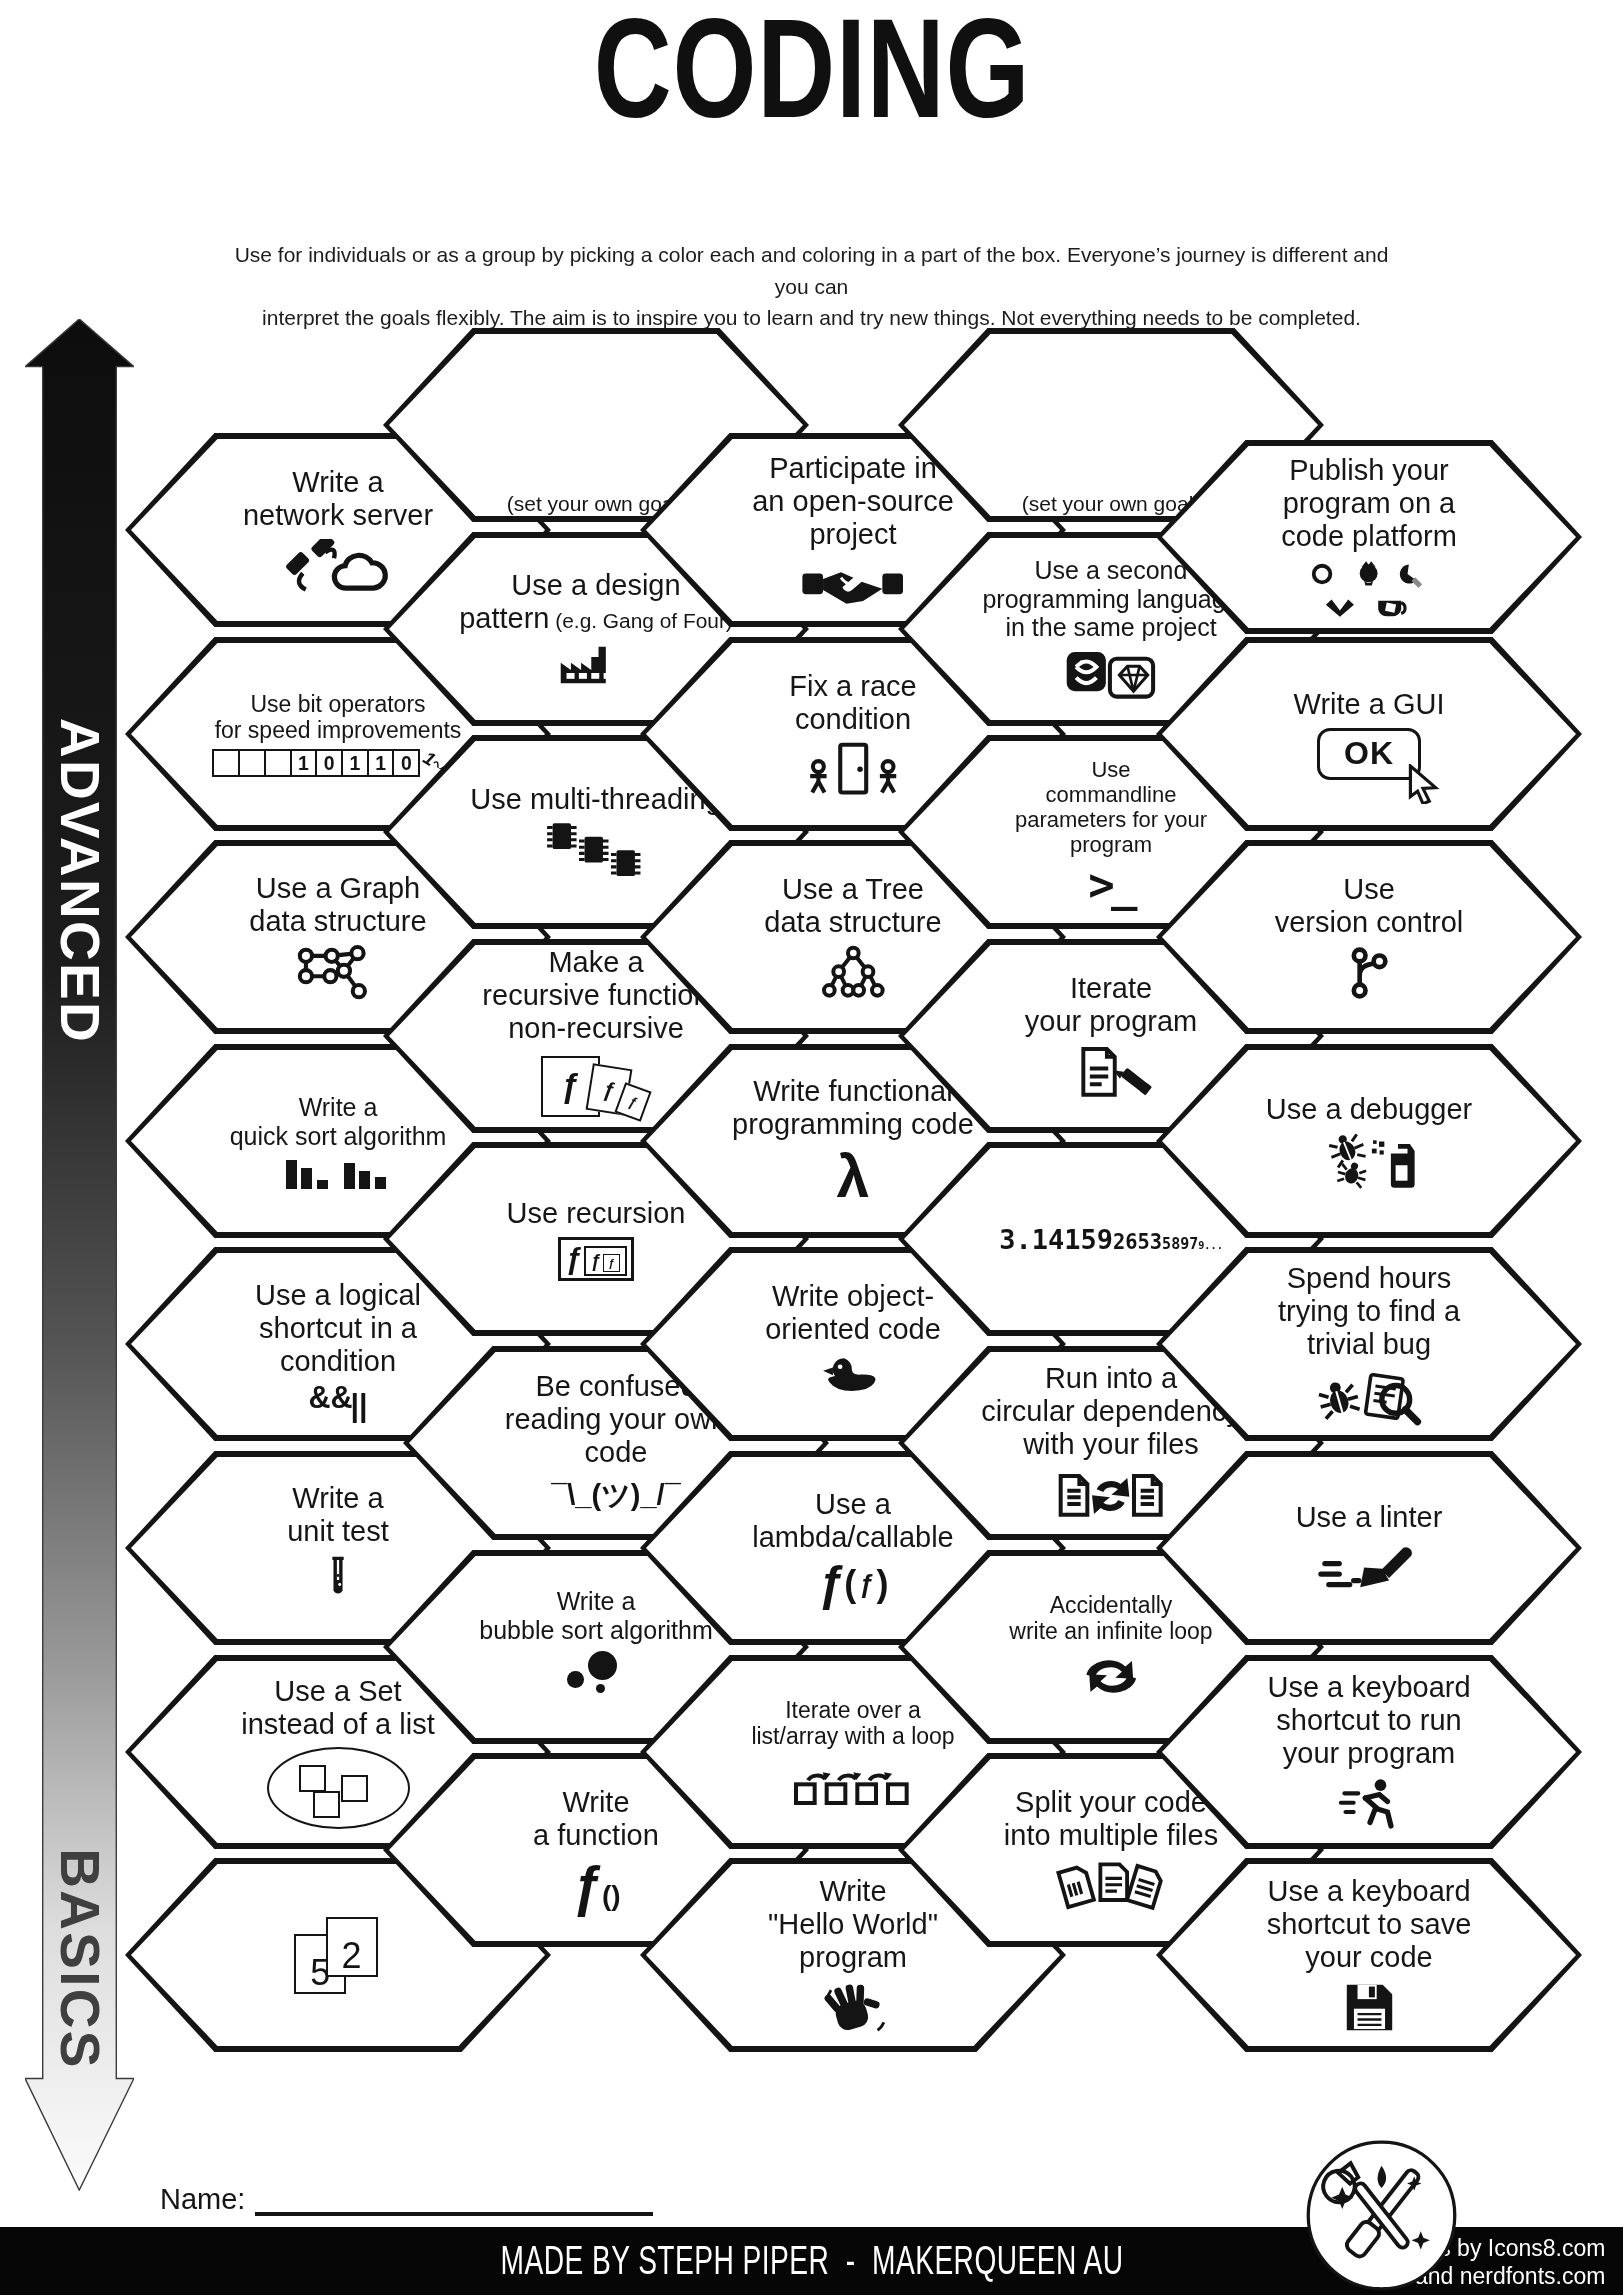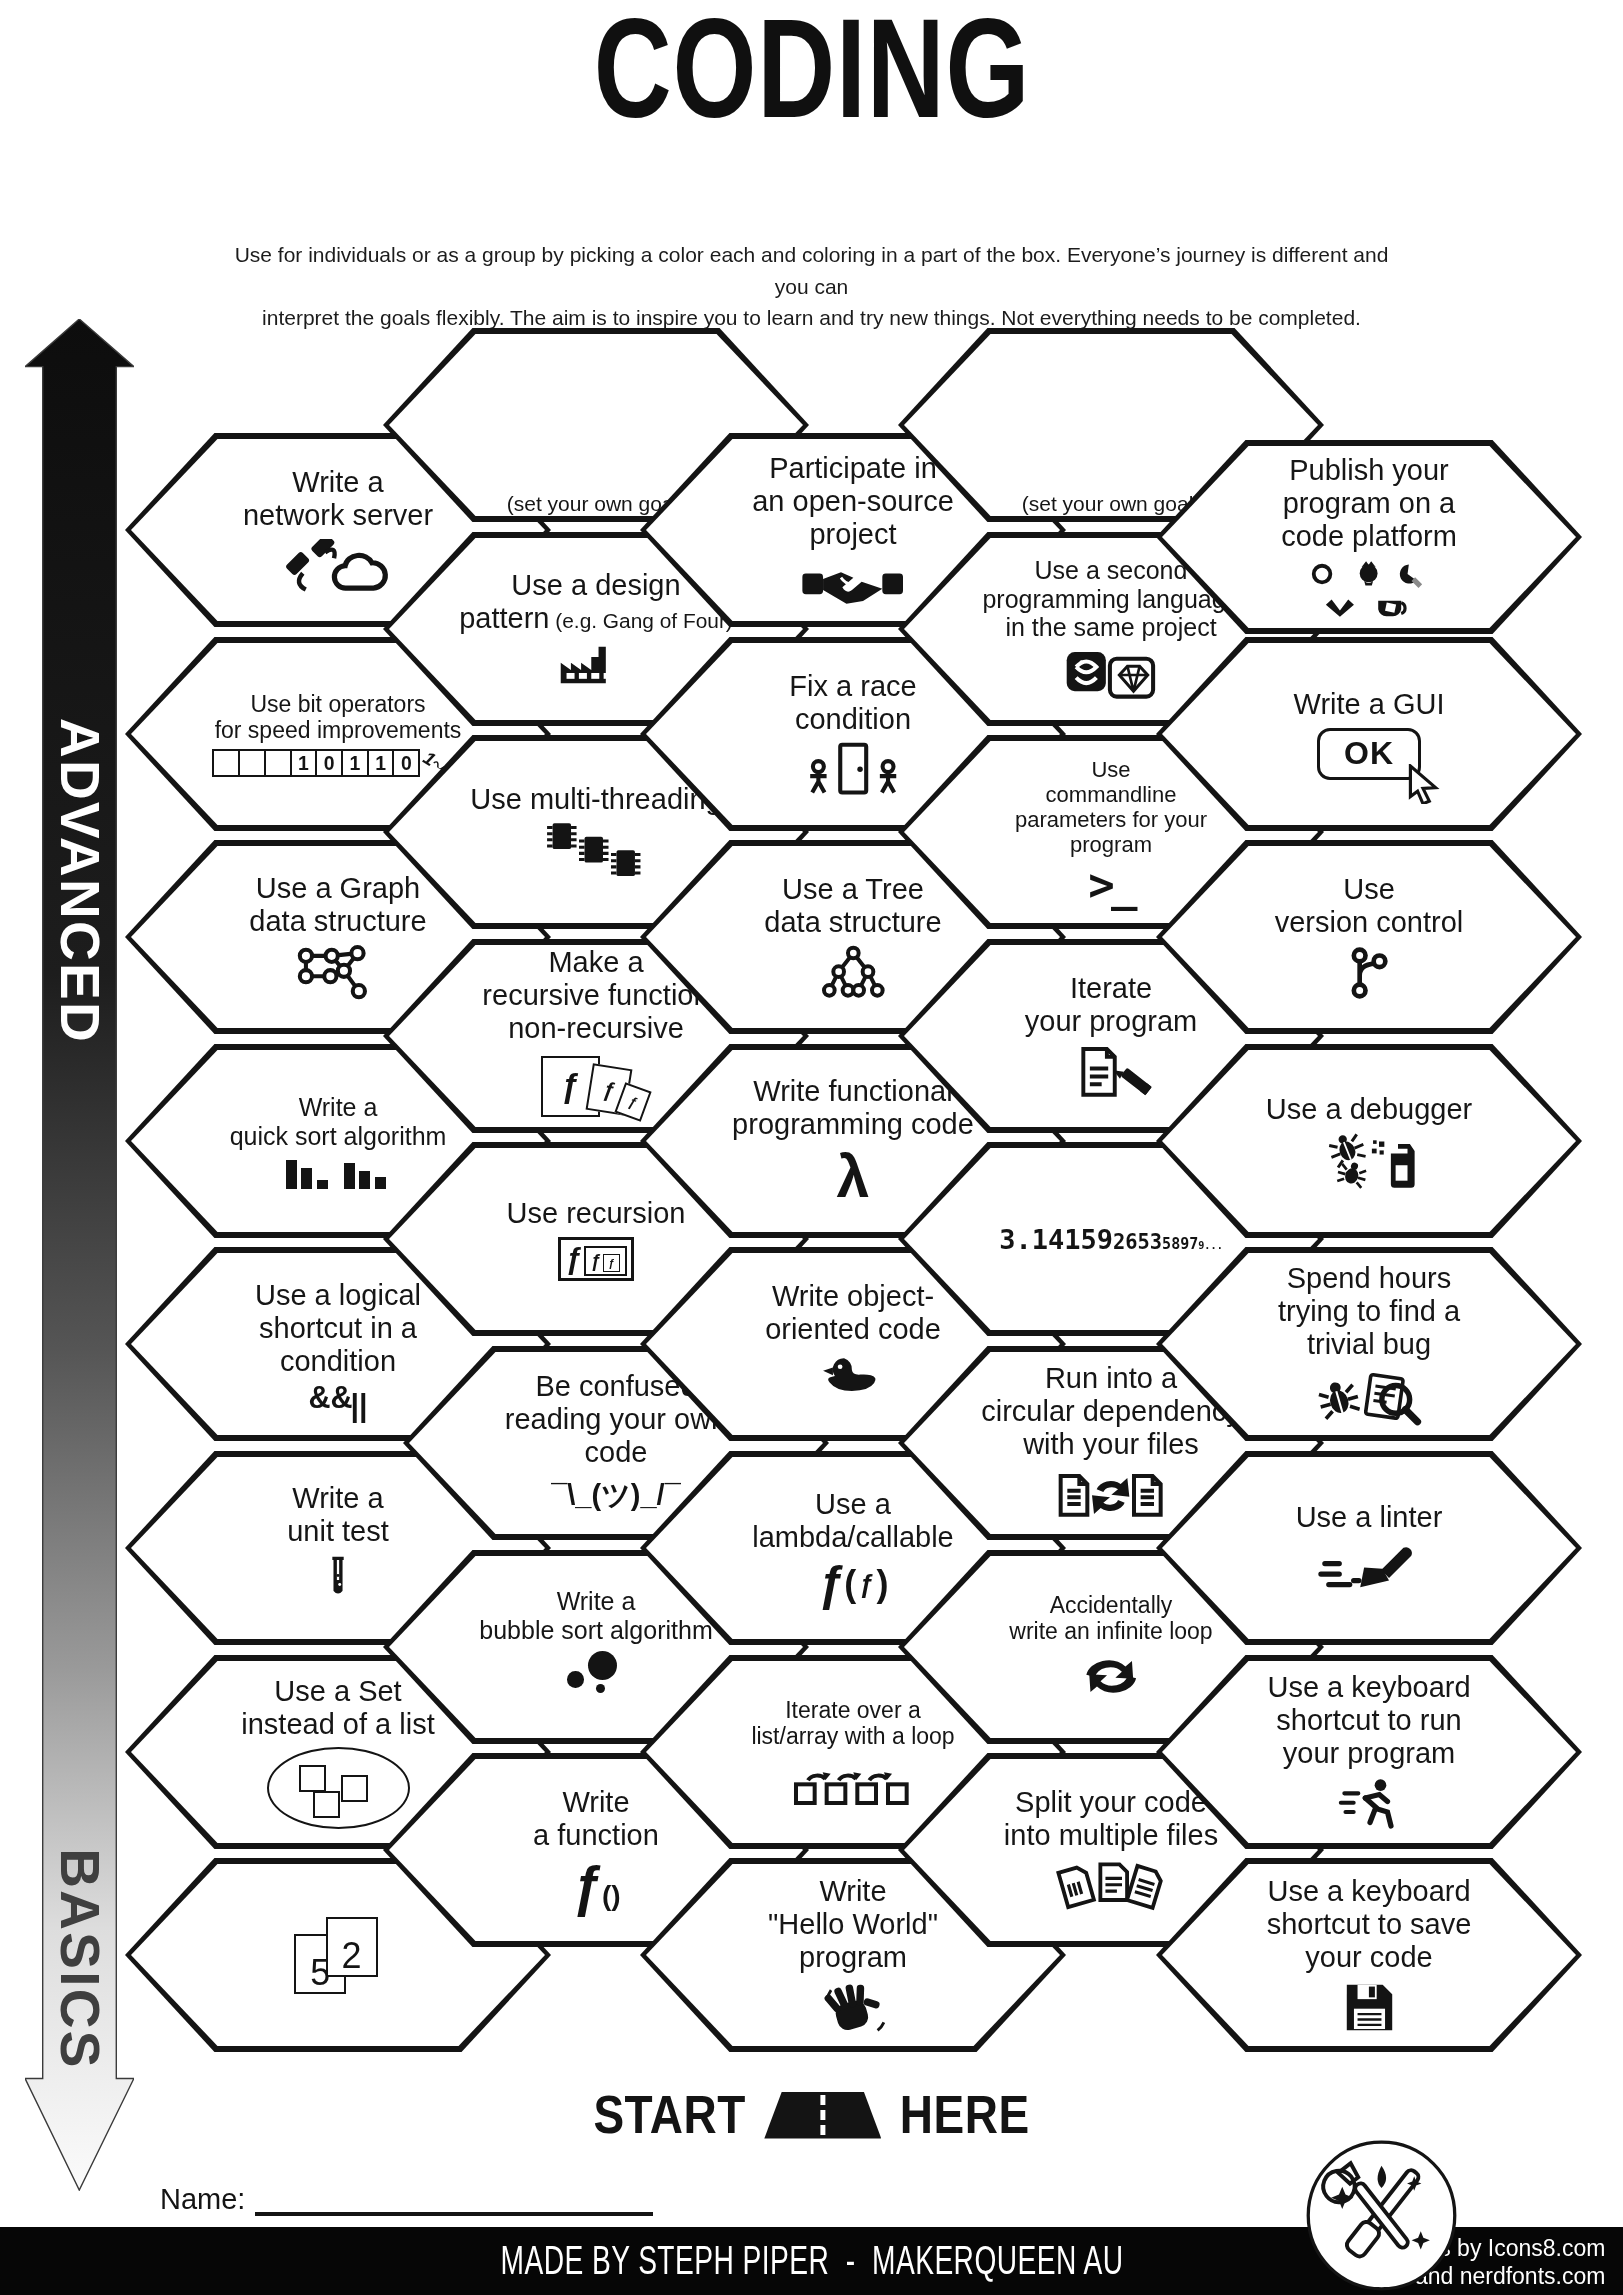--- a/index.html
+++ b/index.html
@@ -846,27 +846,20 @@
                 <g stroke="#141414" stroke-width="4">
                   <path d="M26 57 h40 M26 66 h40 M26 75 h40"></path>
                 </g>
               </svg>
             </div>
           </div>
         </div>
       </div>
     </div>
 
-  <div class="start">
-    <span class="word">START</span>
-    <span class="road">
-        <i></i>
-      </span>
-    <span class="word">HERE</span>
-  </div>
 
   <div class="namerow">
     <span class="lbl">Name:</span>
     <span class="line"></span>
   </div>
 
   <div class="footbar">
     <div class="credit">MADE BY STEPH PIPER  -  MAKERQUEEN AU</div>
     <div class="iconscredit">
       <div>Icons by Icons8.com</div>

